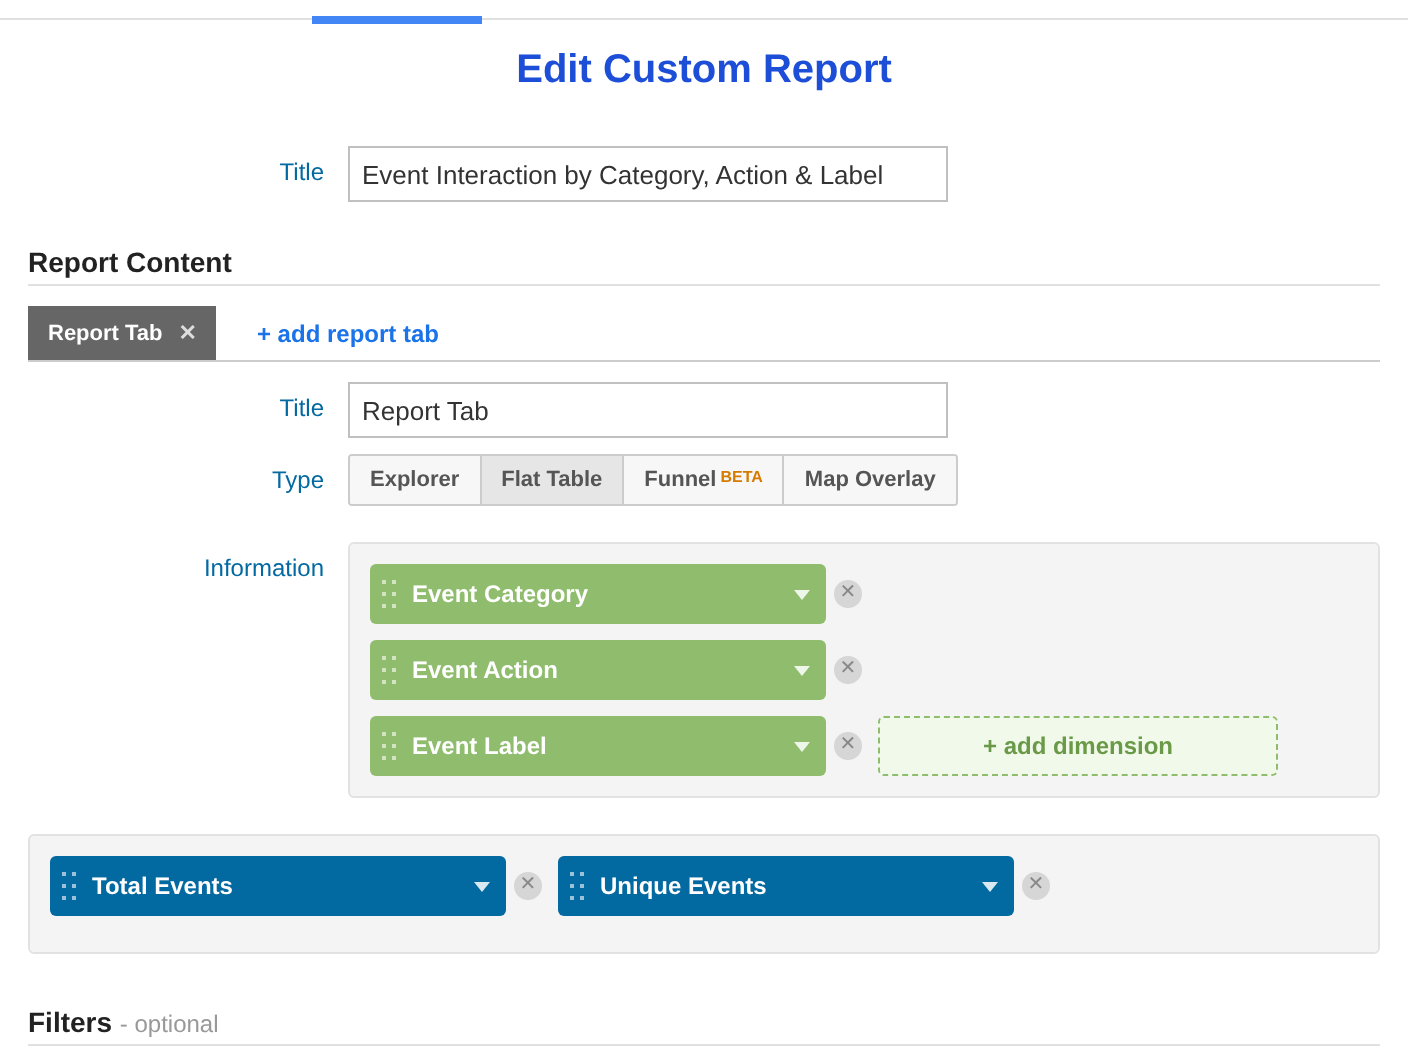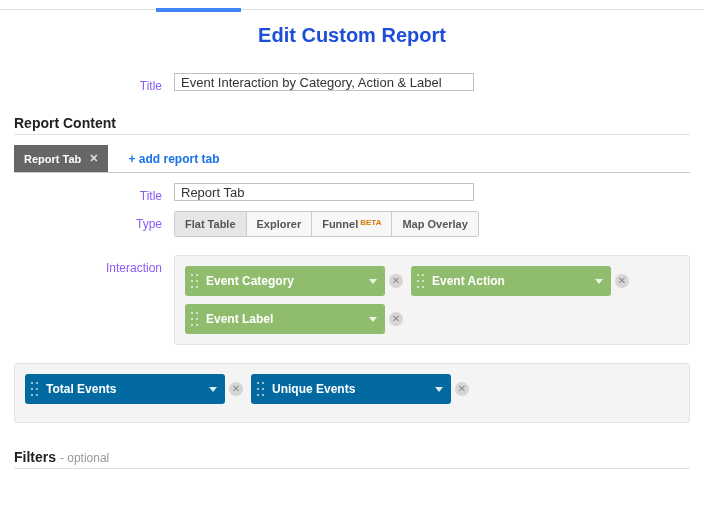--- a/index.html
+++ b/index.html
@@ -50,30 +50,30 @@
   .form-row {
     display: flex;
     align-items: flex-start;
     margin-bottom: 8px;
   }
   .form-label {
     width: 160px;
     text-align: right;
     padding-right: 12px;
     padding-top: 6px;
-    color: #8b5cf6;
+    color: #0369a1;
     font-size: 12px;
   }
   .form-body {
     flex: 1;
     min-width: 0;
   }
   input.text-input {
     width: 300px;
-    height: 18px;
+    height: 28px;
     padding: 3px 6px;
     border: 1px solid #c0c0c0;
     font-size: 13px;
     color: #333;
   }
   .section-gap { height: 14px; }
 
   
   .tab-bar {
     display: flex;
@@ -141,21 +141,21 @@
     flex-wrap: wrap;
     gap: 8px 8px;
     align-items: center;
   }
   .pill-wrap {
     display: flex;
     align-items: center;
     gap: 4px;
   }
   .pill {
-    width: 200px;
+    width: 228px;
     height: 30px;
     border-radius: 3px;
     display: flex;
     align-items: center;
     padding: 0 8px 0 6px;
     font-size: 12px;
     font-weight: bold;
     color: #fff;
     cursor: pointer;
     position: relative;
@@ -253,32 +253,32 @@
     <div class="form-label">Title</div>
     <div class="form-body">
       <input class="text-input" type="text" value="Report Tab" style="">
     </div>
   </div>
 
   <div class="form-row">
     <div class="form-label">Type</div>
     <div class="form-body">
       <div class="type-group">
+        <button class="type-btn">Explorer</button>
         <button class="type-btn selected">Flat Table</button>
-        <button class="type-btn">Explorer</button>
         <button class="type-btn"><span>Funnel</span><span class="beta">BETA</span></button>
         <button class="type-btn">Map Overlay</button>
       </div>
     </div>
   </div>
 
   <div style="height:10px"></div>
 
   <div class="form-row">
-    <div class="form-label">Interaction</div>
+    <div class="form-label">Information</div>
     <div class="form-body">
       <div class="pill-section">
         <div class="pill-wrap">
           <div class="pill green">
             <span class="grip">
                 <span>
                   <i></i>
                   <i></i>
                 </span>
                 <span>
@@ -330,20 +330,21 @@
                 <span>
                   <i></i>
                   <i></i>
                 </span>
               </span>
             <span>Event Label</span>
             <span class="caret"></span>
           </div>
           <span class="remove-circle">✕</span>
         </div>
+        <div class="add-pill green">+ add dimension</div>
       </div>
     </div>
   </div>
 
   <div style="height:10px"></div>
 
   <div class="form-row">
     <div class="form-body">
       <div class="pill-section">
         <div class="pill-wrap">

